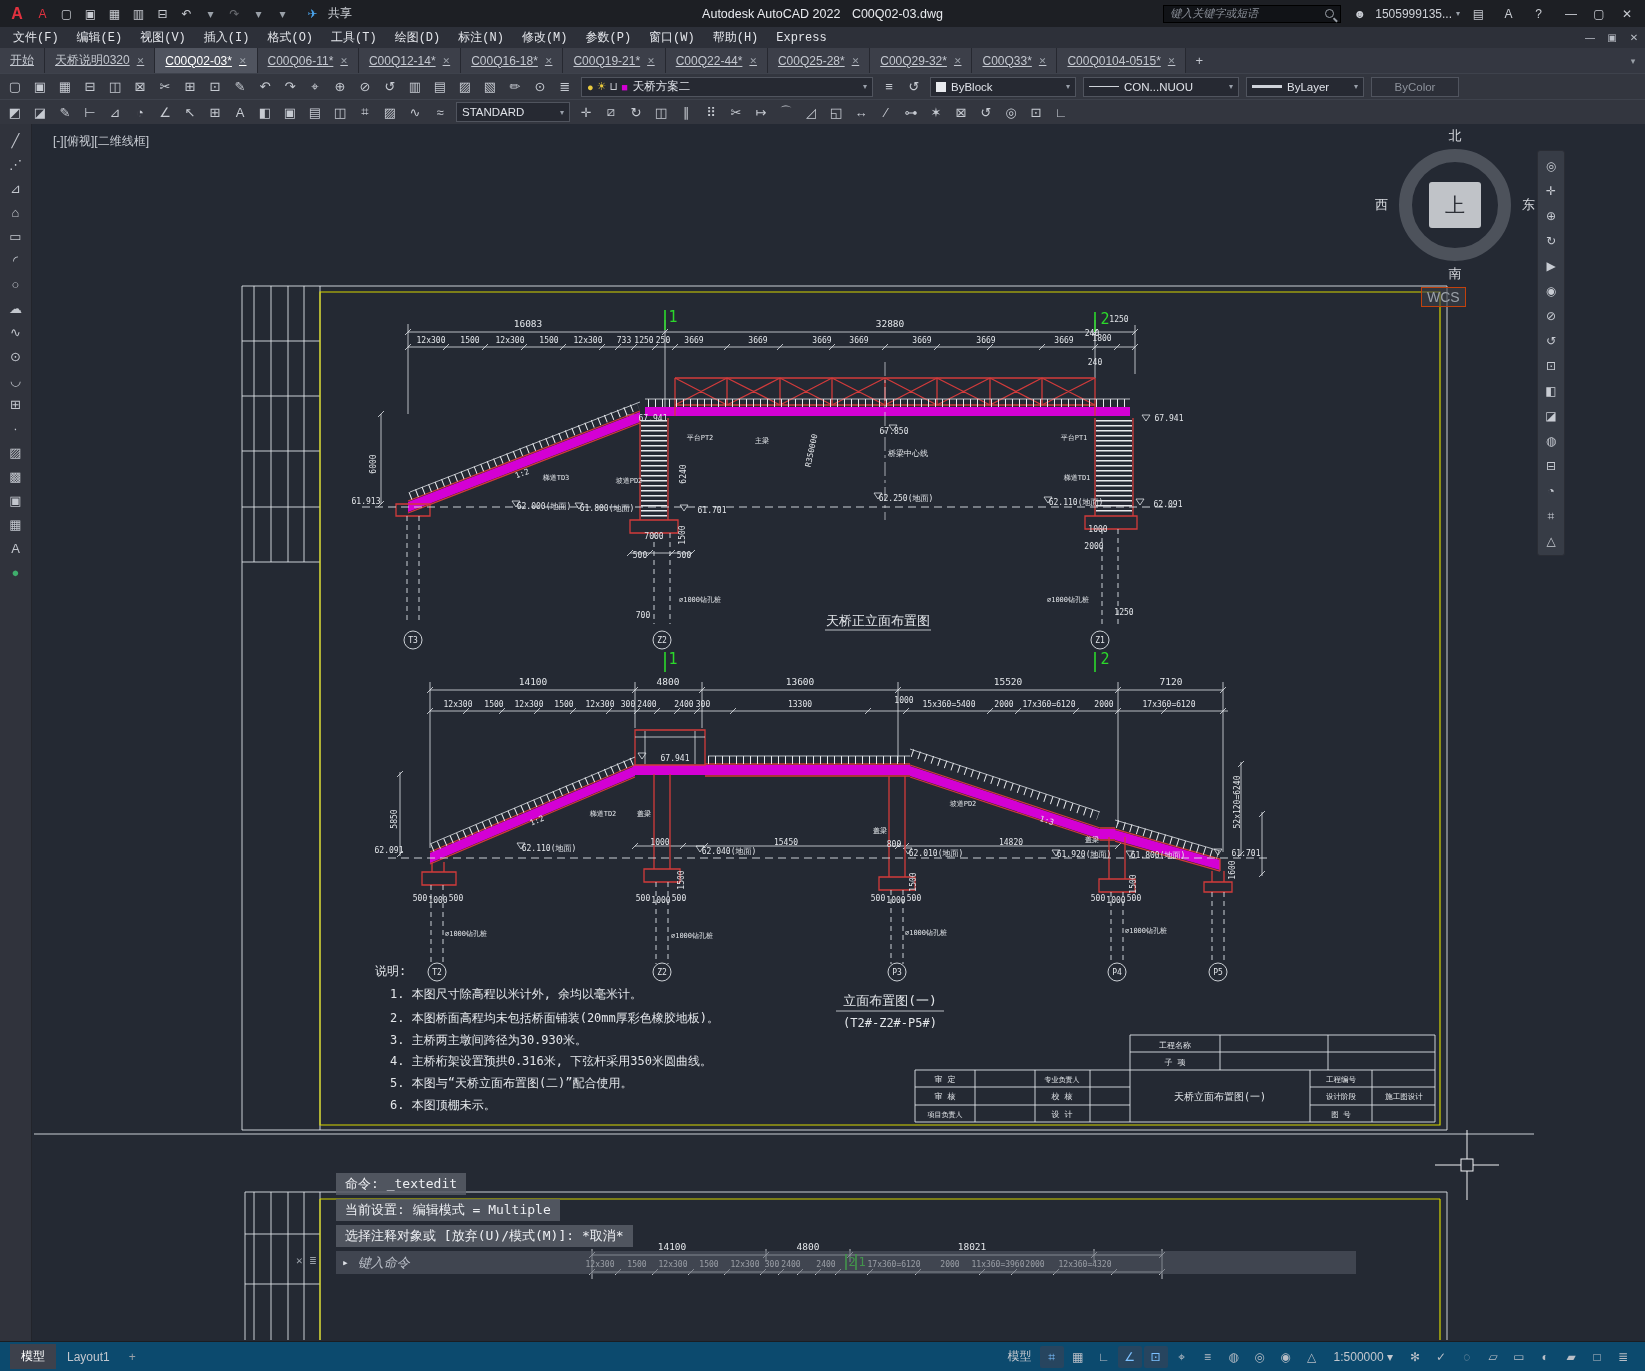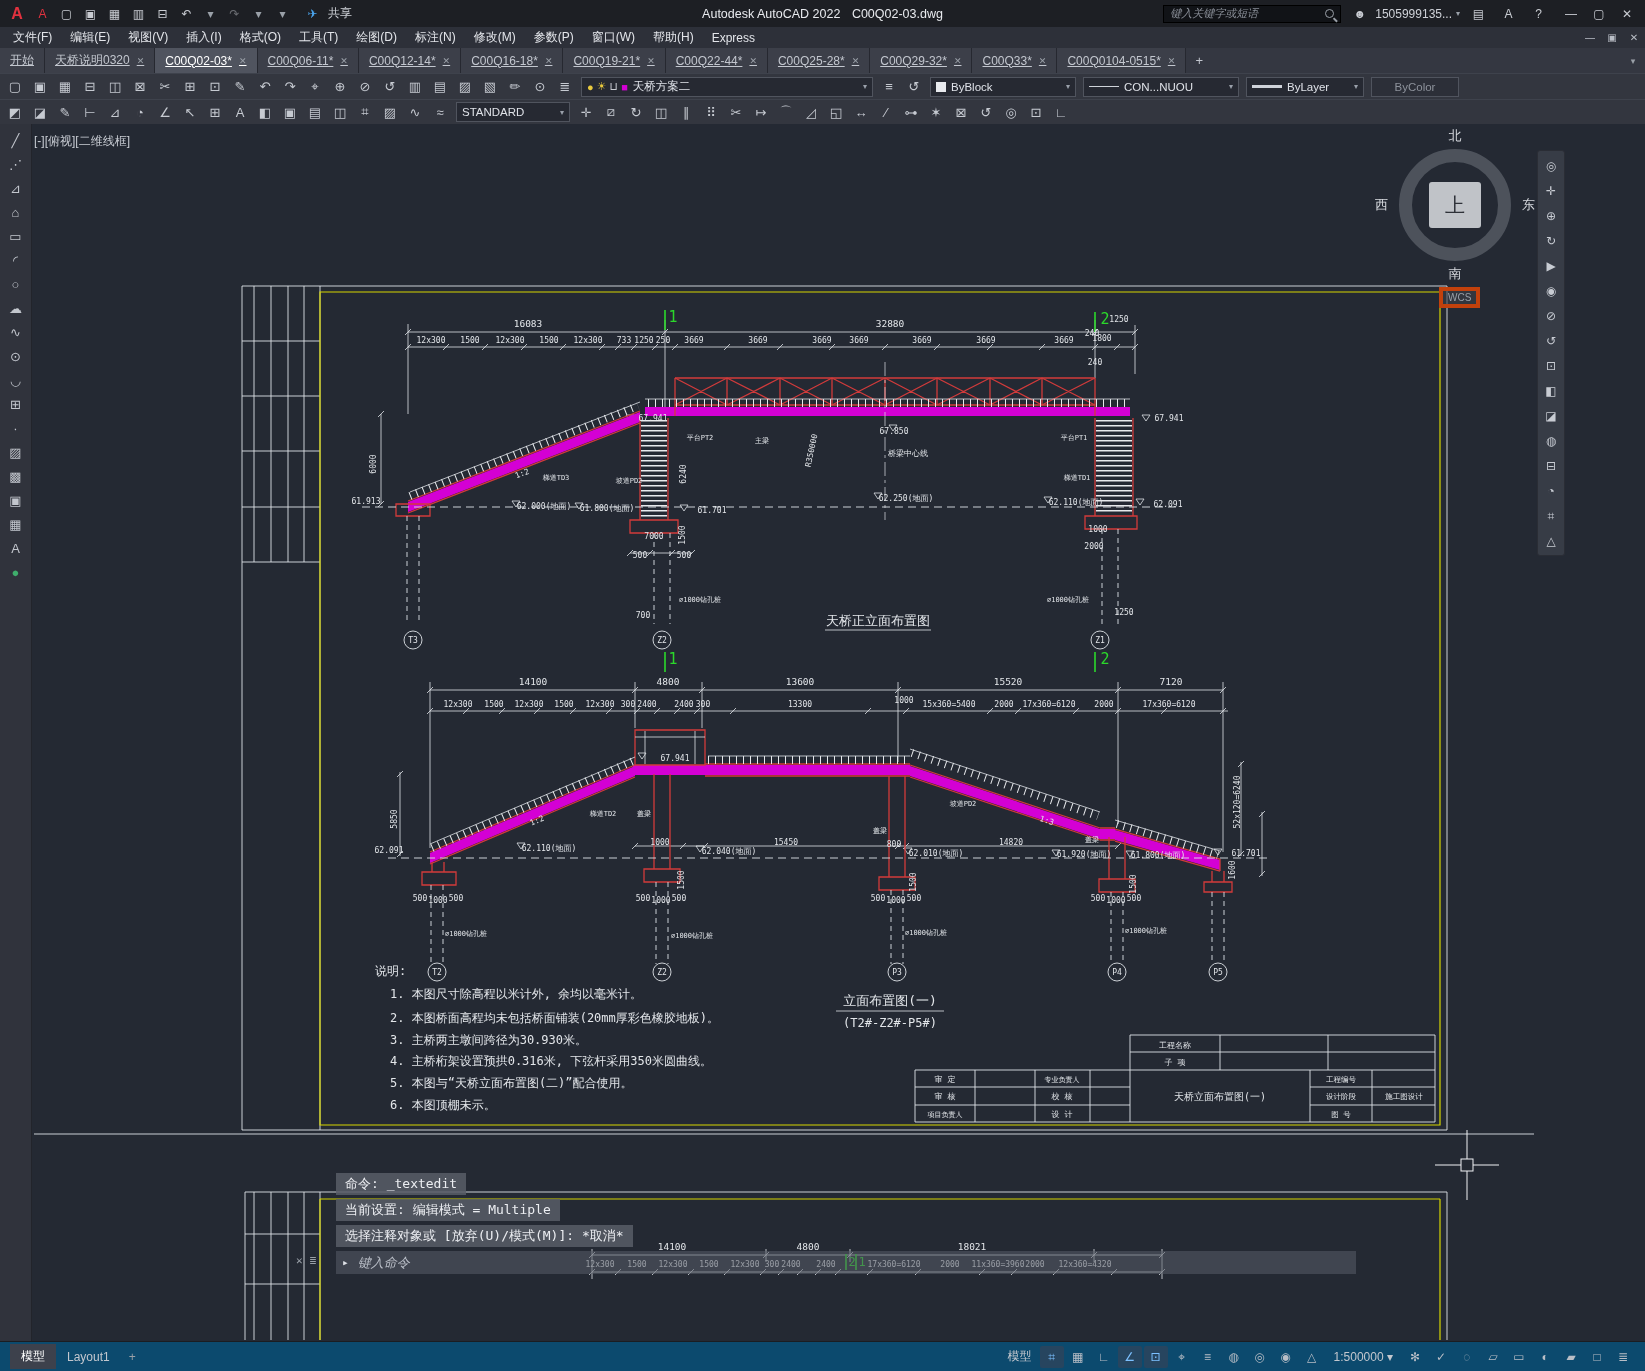--- a/index.html
+++ b/index.html
@@ -69,35 +69,35 @@
   .plotstyle { width:88px; height:20px; border:1px solid #50545e; background:#2c2f38;
     color:#8d929b; font-size:11.5px; display:flex; align-items:center; justify-content:center; margin:0 3px; }
 
   
   .main { flex:1; display:flex; min-height:0; }
   .palette-left { width:32px; background:#30333c; border-right:1px solid #22242b;
     display:flex; flex-direction:column; align-items:center; padding-top:4px; flex:none; }
   .pal-icon { width:26px; height:24px; display:flex; align-items:center; justify-content:center;
     font-size:13px; color:#c2c6cd; }
   .canvas { position:relative; width:1613px; height:1217px; background:#242933; overflow:hidden; }
-  .vplabel { position:absolute; left:2px; top:9px; color:#c9cdd4; font-size:12px; }
+  .vplabel { position:absolute; left:21px; top:9px; color:#c9cdd4; font-size:12px; }
 
   
   .viewcube { position:absolute; top:25px; right:134px; width:112px; height:112px; }
   .vc-ring { position:absolute; inset:0; border-radius:50%; border:13px solid rgba(145,149,158,0.38); }
   .vc-center { position:absolute; left:50%; top:50%; transform:translate(-50%,-50%);
     width:52px; height:46px; background:rgba(206,208,213,0.92); color:#2e3138;
     font-size:20px; display:flex; align-items:center; justify-content:center; border-radius:3px; }
   .vc-label { position:absolute; color:#d6d9de; font-size:13px; }
   .vc-n { top:-22px; left:50%; transform:translateX(-50%); }
   .vc-s { bottom:-22px; left:50%; transform:translateX(-50%); }
   .vc-w { left:-24px; top:50%; transform:translateY(-50%); }
   .vc-e { right:-24px; top:50%; transform:translateY(-50%); }
-  .vc-wcs { position:absolute; left:40px; top:138px; font-size:10px; color:#9aa0a8;
-    background:rgba(60,63,70,0.6); border:4px solid #c2410c; padding:1px 5px; }
+  .vc-wcs { position:absolute; left:22px; top:138px; font-size:14px; color:#9aa0a8;
+    background:rgba(60,63,70,0.6); border:1px solid #c2410c; padding:1px 5px; }
 
   
   .navbar { position:absolute; left:1505px; top:26px; width:28px;
     background:rgba(58,62,72,0.92); border:1px solid #2a2d35; border-radius:3px;
     display:flex; flex-direction:column; align-items:center; padding:2px 0; }
   .nav-icon { width:25px; height:25px; display:flex; align-items:center; justify-content:center;
     font-size:12px; color:#c8ccd3; }
 
   
   .cmdpanel { position:absolute; left:268px; top:1049px; width:1030px;
@@ -171,21 +171,21 @@
       <span class="tb-icon">?</span>
       <span style="display:flex;">
           <span class="winbtn">—</span>
           <span class="winbtn">▢</span>
           <span class="winbtn">✕</span>
         </span>
     </div>
   </div>
 
   <div class="menubar">
-    <span style="display:flex;height:100%;">
+    <span style="display:flex;height:100%;font-family:Liberation Mono, monospace;">
         <span class="menu-item">文件(F)</span>
         <span class="menu-item">编辑(E)</span>
         <span class="menu-item">视图(V)</span>
         <span class="menu-item">插入(I)</span>
         <span class="menu-item">格式(O)</span>
         <span class="menu-item">工具(T)</span>
         <span class="menu-item">绘图(D)</span>
         <span class="menu-item">标注(N)</span>
         <span class="menu-item">修改(M)</span>
         <span class="menu-item">参数(P)</span>

